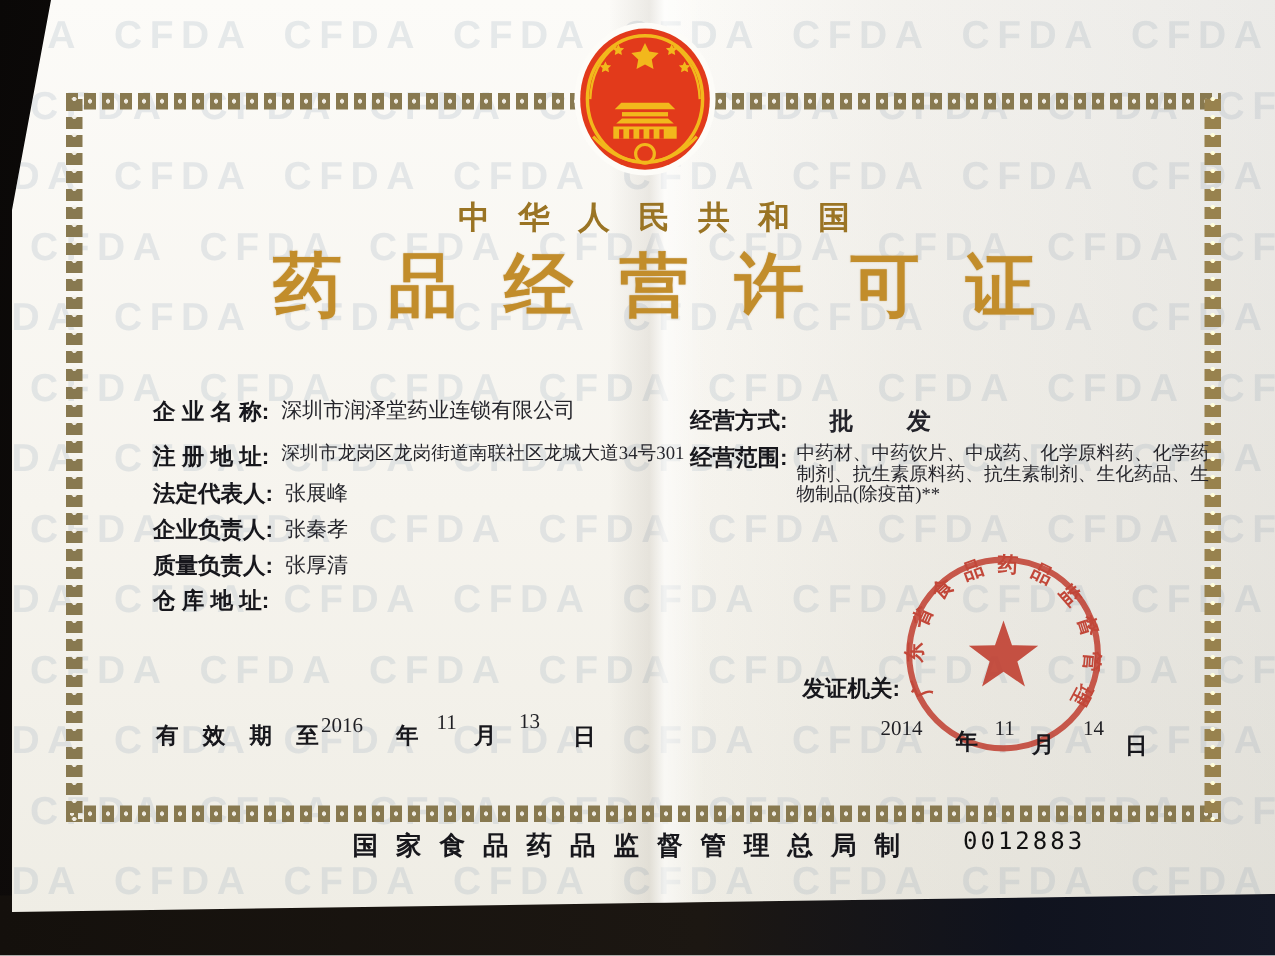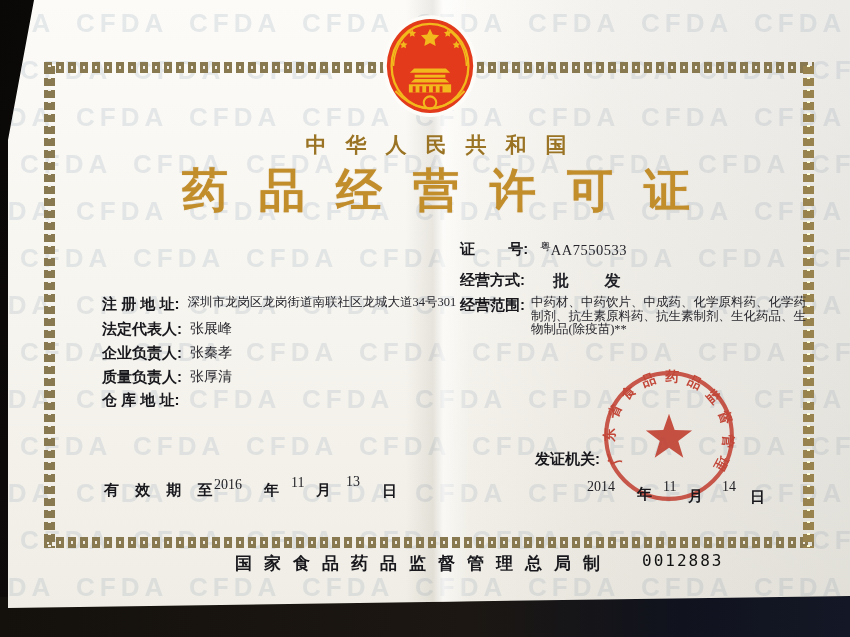--- a/index.html
+++ b/index.html
@@ -210,25 +210,25 @@
           <rect x="60" y="75" width="3" height="6.5" fill="#e23a1b"></rect>
           <circle cx="50" cy="92" r="6.5" fill="none" stroke="#f2b81c" stroke-width="2.2"></circle>
           <path d="M14 80 Q28 95 43 97 M86 80 Q72 95 57 97" fill="none" stroke="#f2b81c" stroke-width="2.2"></path>
           <path d="M12 54 Q13 30 30 17 M88 54 Q87 30 70 17" fill="none" stroke="#f2b81c" stroke-width="1.6"></path>
         </svg>
       </div>
 
       <div class="country">中华人民共和国</div>
       <div class="cert-title">药品经营许可证</div>
 
-      <div class="row" style="left:452px; top:240px;">
-        <span class="lbl">证        号:</span>
-        <span class="val" style="margin-left:12px;"><span class="lic-prefix">粤</span><span class="lic-num">AA7550533</span></span>
-      </div>
-
+
+      <div class="row" style="left:94px; top:265px;">
+        <span class="lbl">企 业 名 称:</span>
+        <span class="val" style="margin-left:8px;">深圳市润泽堂药业连锁有限公司</span>
+      </div>
       <div class="row" style="left:94px; top:295px;">
         <span class="lbl">注 册 地 址:</span>
         <span class="val addr2" style="margin-left:8px;">深圳市龙岗区龙岗街道南联社区龙城大道34号301</span>
       </div>
       <div class="row" style="left:94px; top:320px;justify-content:flex-end;">
         <span class="lbl">法定代表人:</span>
         <span class="val" style="margin-left:8px;">张展峰</span>
       </div>
       <div class="row" style="left:94px; top:344px;">
         <span class="lbl">企业负责人:</span>

